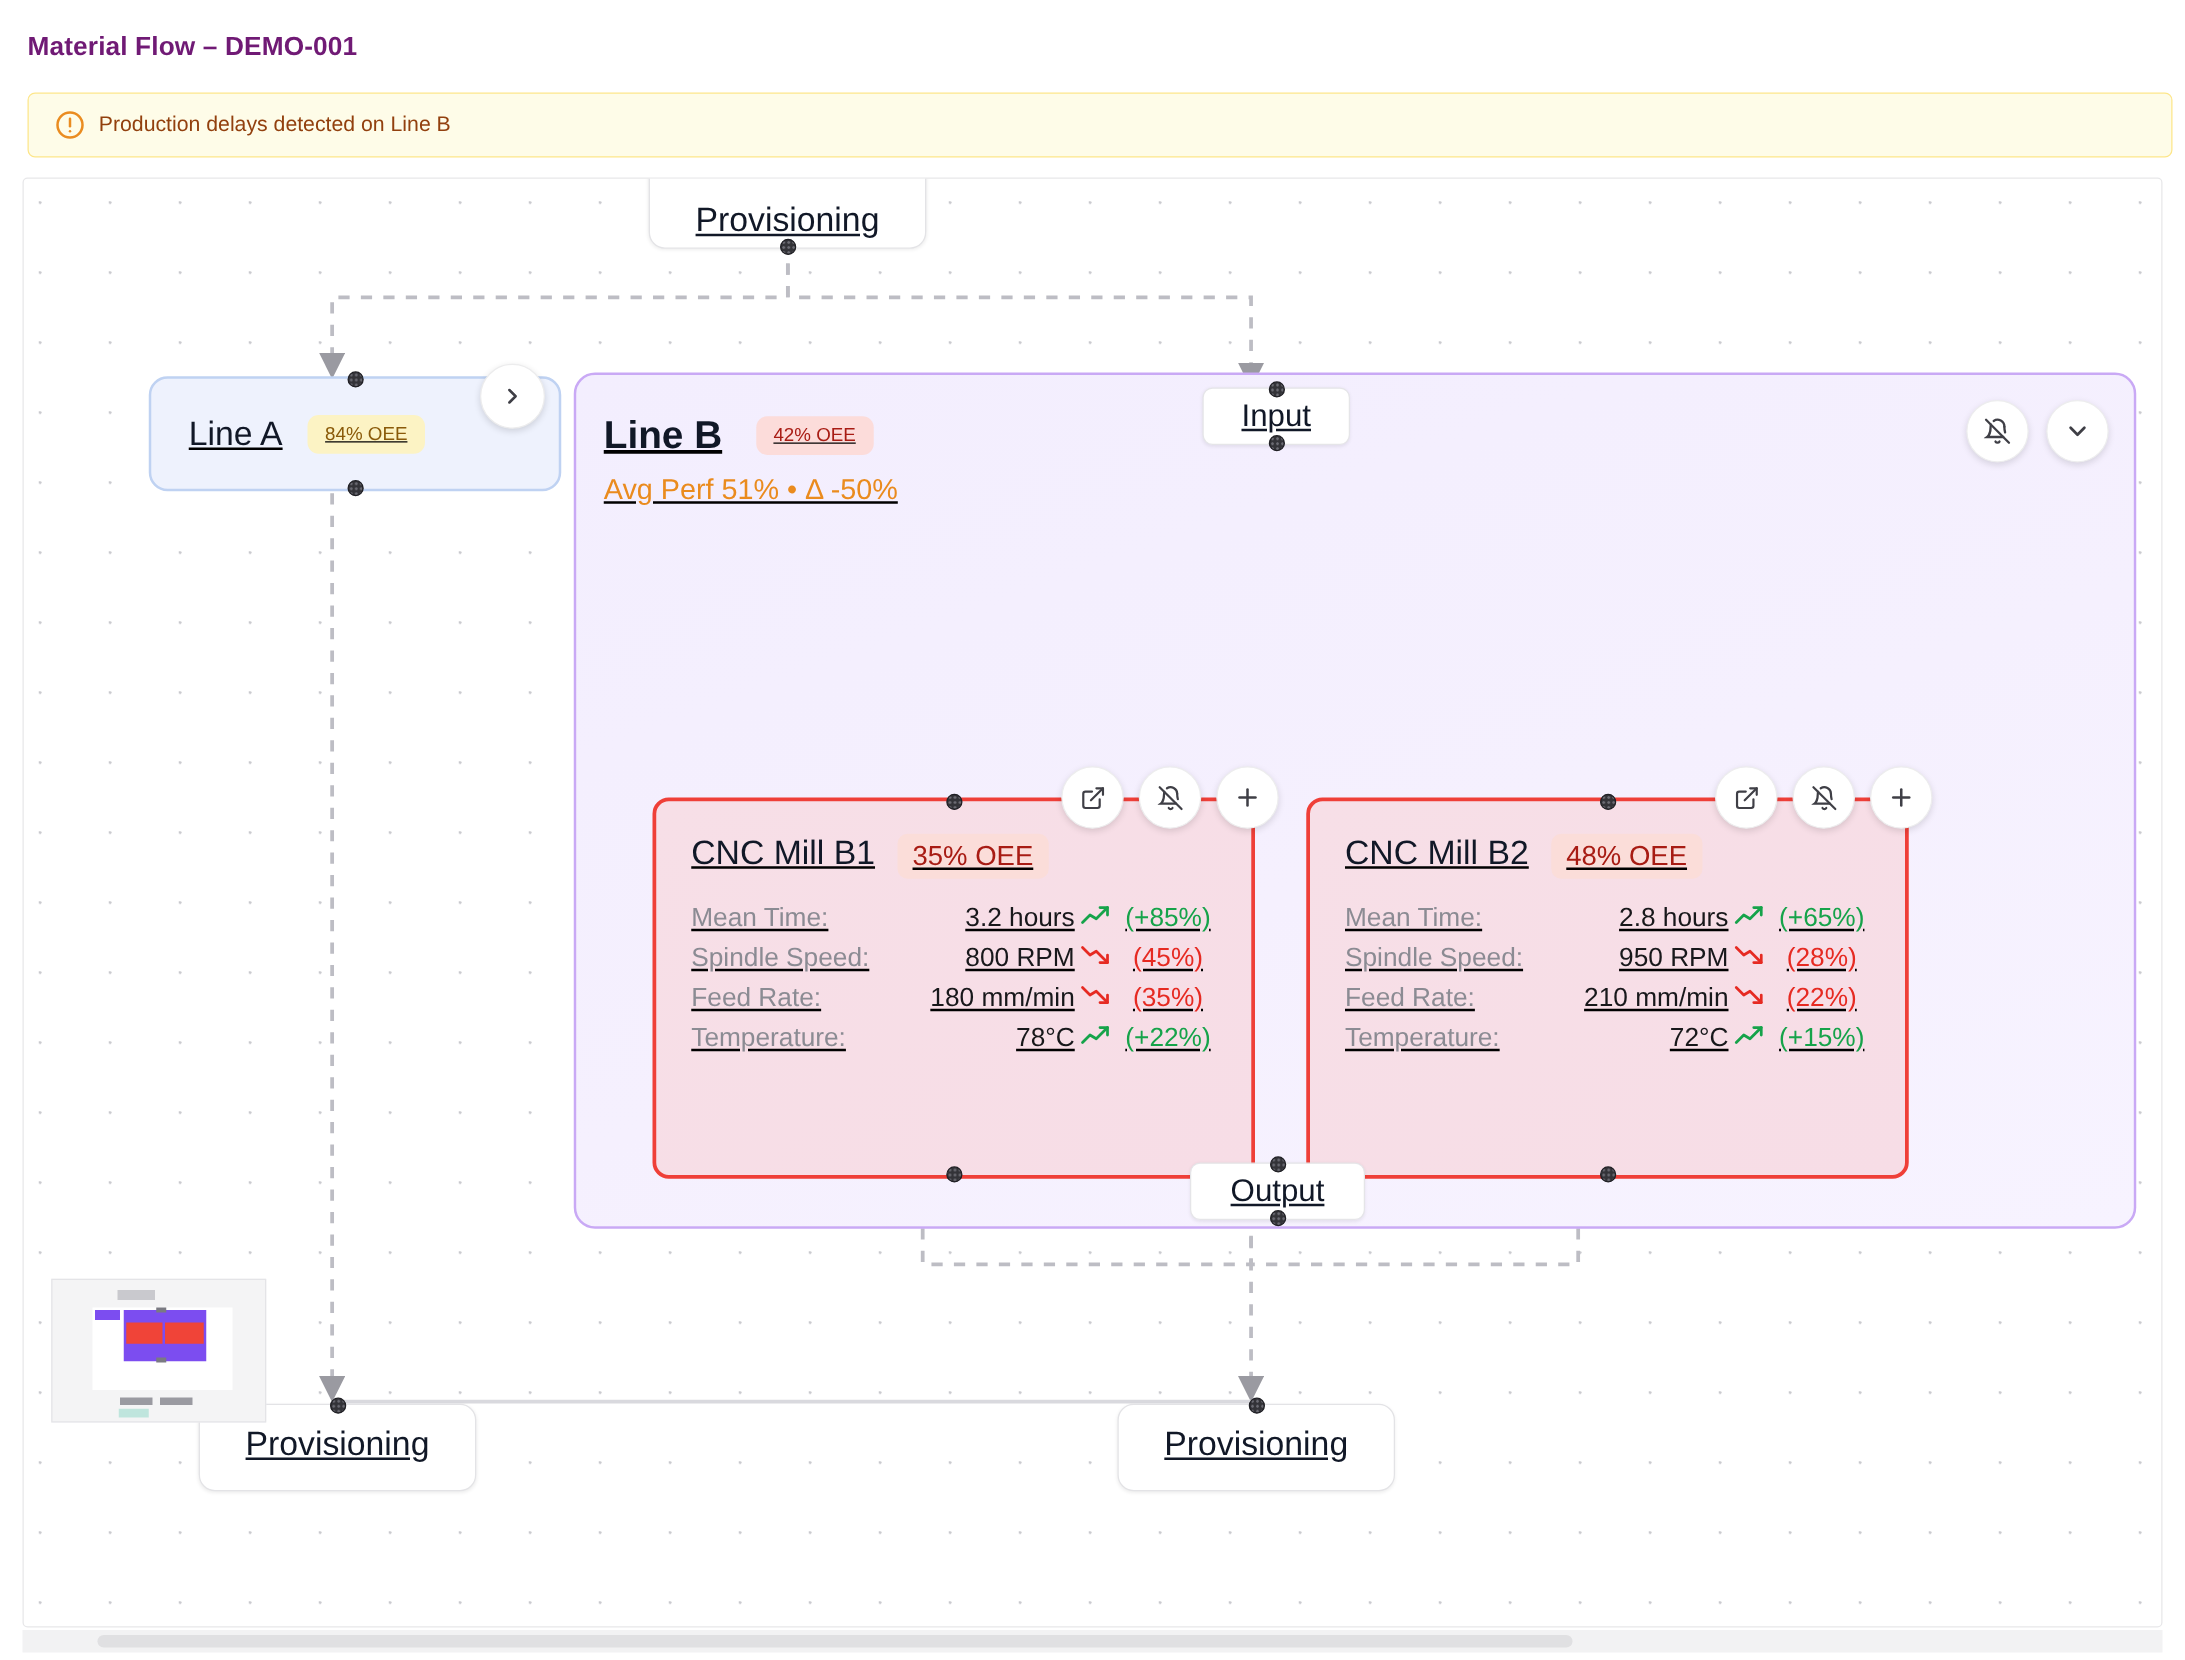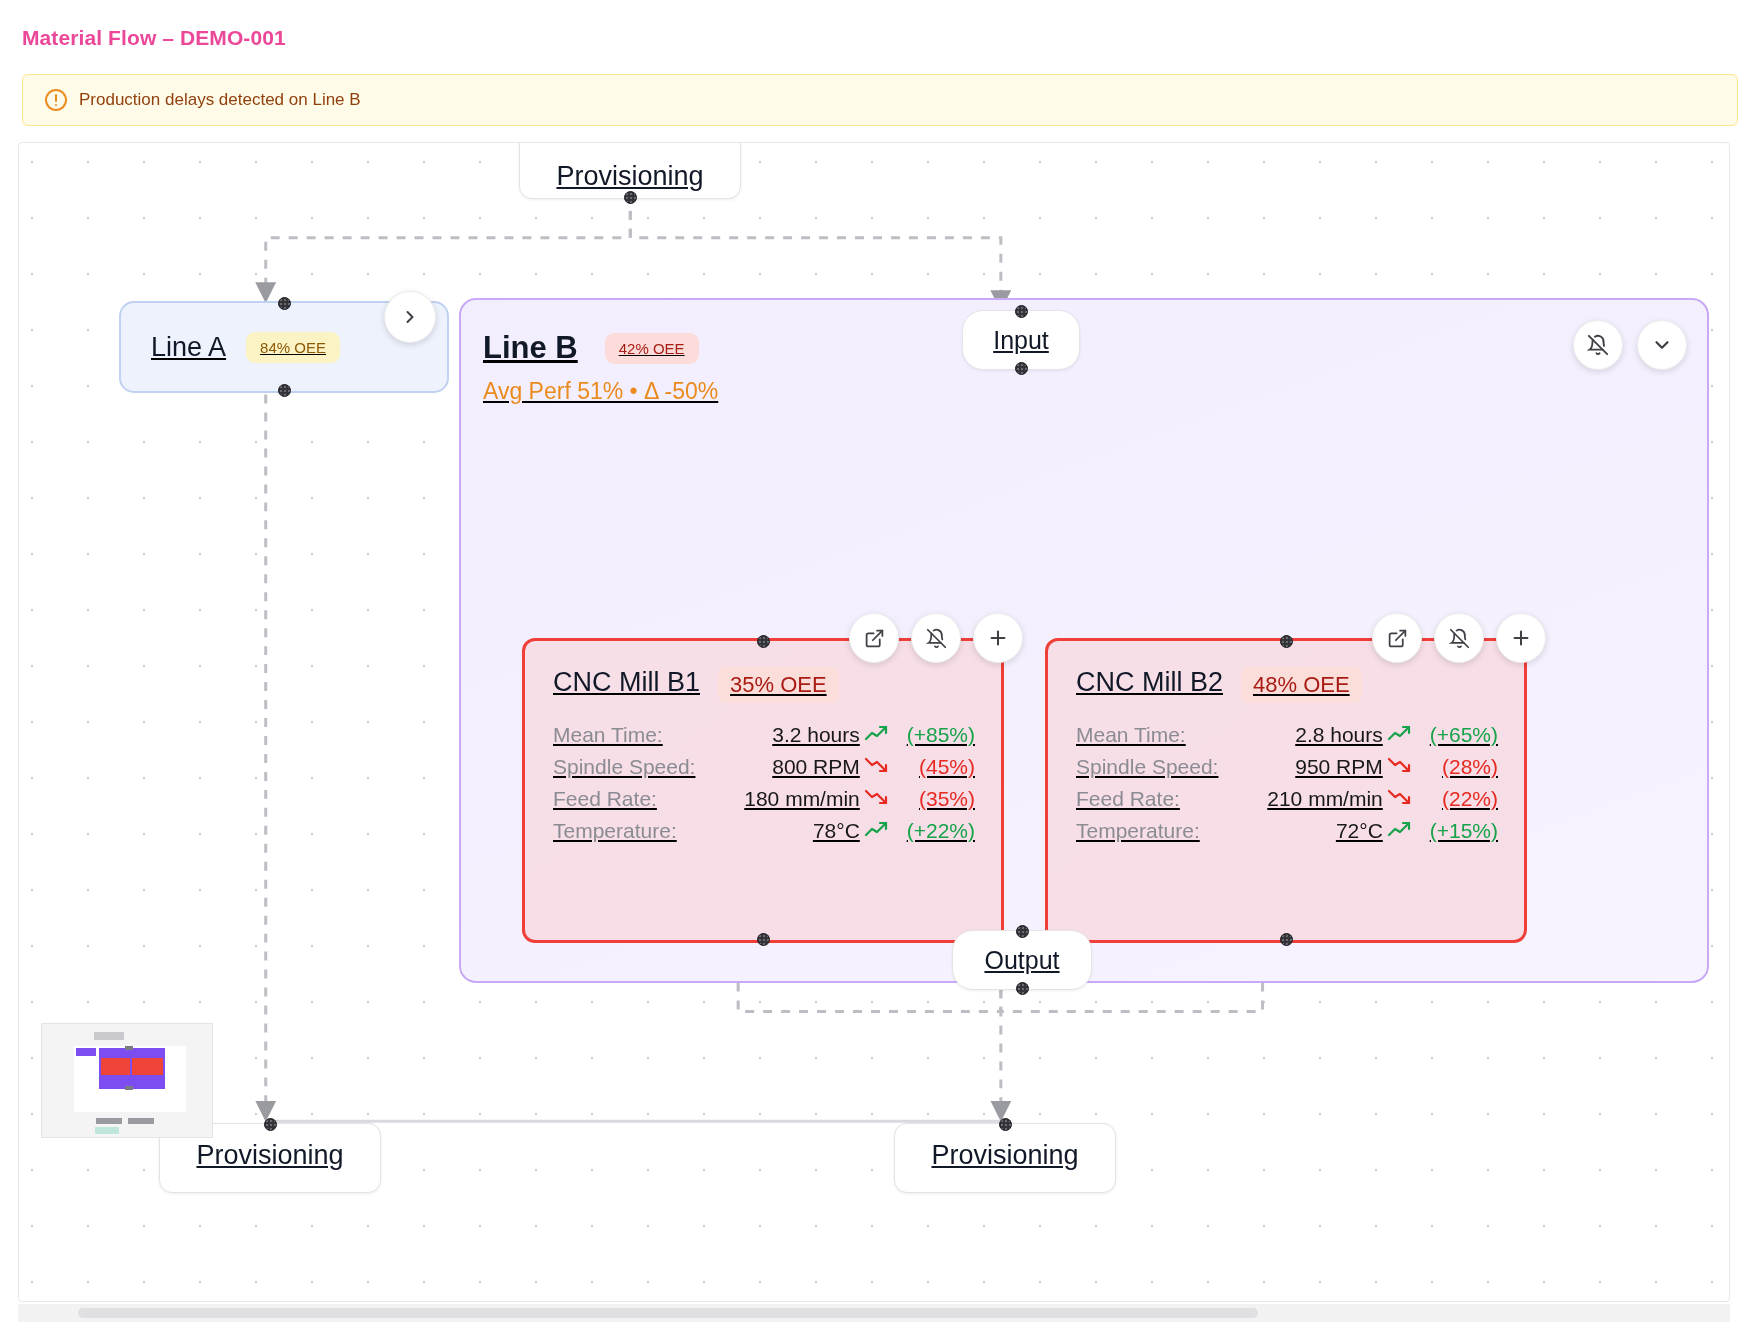--- a/index.html
+++ b/index.html
@@ -5,21 +5,21 @@
   * { box-sizing: border-box; margin: 0; padding: 0; }
   html, body {
     width: 1748px; height: 1328px;
     background: #ffffff;
     font-family: "Liberation Sans", sans-serif;
     overflow: hidden;
   }
 
   
   .page-title {
-    font-size: 21px; font-weight: bold; color: #ec4899;
+    font-size: 21px; font-weight: bold; color: #701a75;
     padding: 26px 0 0 22px; letter-spacing: .1px;
   }
 
   .alert-banner {
     margin: 24px 10px 0 22px;
     background: #fefce8;
     border: 1px solid #fde68a;
     border-radius: 6px;
     height: 52px;
     display: flex; align-items: center; gap: 12px;
@@ -148,28 +148,28 @@
   .m-actions {
     position: absolute; right: -22px; top: -28px;
     display: flex; gap: 12px;
   }
 
   table.metrics { width: 100%; border-collapse: collapse; }
   table.metrics td { padding: 4px 0; font-size: 21px; vertical-align: middle; white-space: nowrap; }
   td.m-label { color: #8b8b93; text-align: left; }
   td.m-value { color: #18181b; font-weight: 500; text-align: right; padding-right: 8px; }
   td.m-trend { width: 34px; text-align: center; }
-  td.m-delta { text-align: right; padding-left: 4px; font-size: 21px; }
+  td.m-delta { text-align: center; padding-left: 4px; font-size: 21px; }
   .up   { color: #16a34a; }
   .down { color: #e62a22; }
 
   
   .io-node {
     background: #fff; border: 1px solid #e5e5e8;
-    border-radius: 21px; height: 60px; min-width: 118px;
+    border-radius: 8px; height: 46px; min-width: 118px;
     display: flex; align-items: center; justify-content: center;
     font-size: 25px; color: #111827;
     box-shadow: 0 1px 3px rgba(0,0,0,.07);
   }
   .io-input  { left: 943px; top: 167px; width: 118px; }
   .io-output { left: 933px; top: 787px; width: 140px; }
 
   
   .prov-bottom {
     background: #fff; border: 1px solid #e3e3e6; border-radius: 13px;

